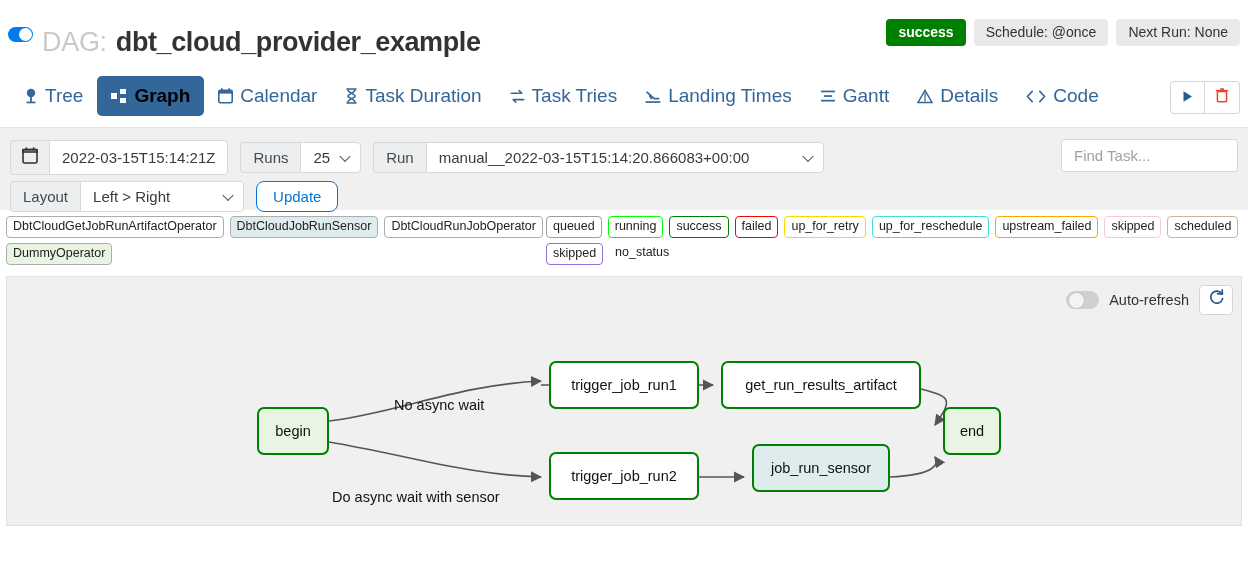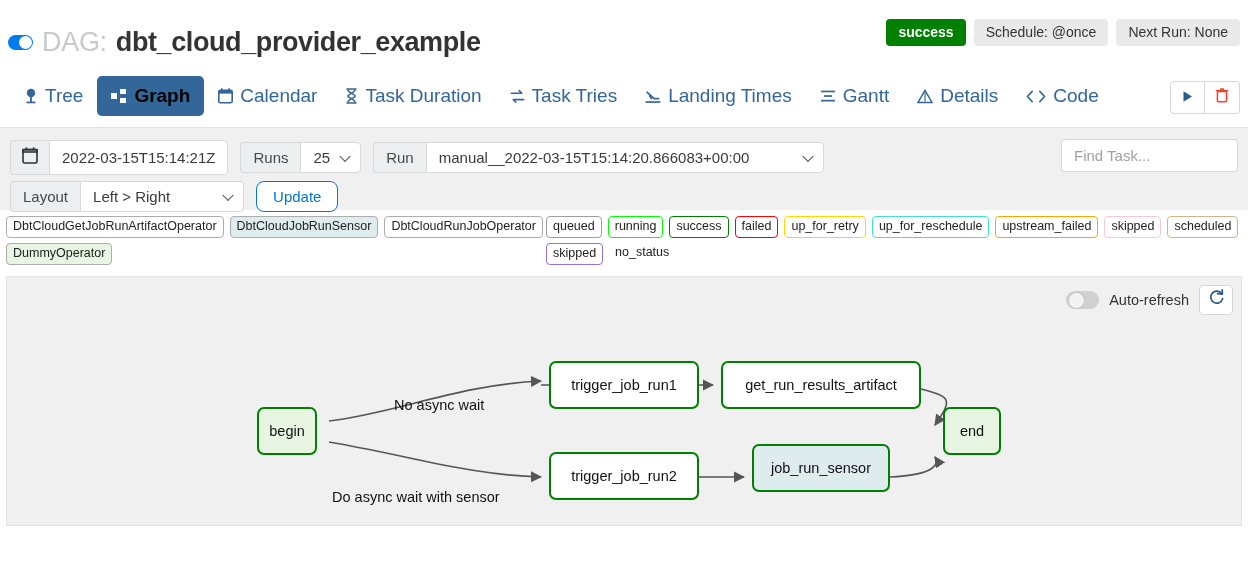--- a/index.html
+++ b/index.html
@@ -13,21 +13,21 @@
   }
 
   
   .header {
     position: relative;
     height: 70px;
   }
   .dag-title-wrap {
     position: absolute;
     left: 8px; top: 27px;
-    display: flex; align-items: center; gap: 9px;
+    display: flex; align-items: flex-start; gap: 9px;
   }
   .toggle-pill {
     width: 25px; height: 15px;
     border-radius: 8px;
     background: #017cee;
     position: relative;
     flex: none;
   }
   .toggle-pill::after {
     content: "";
@@ -505,21 +505,21 @@
       <path d="M322,144 C390,136 450,108 534,104"></path>
       <path d="M322,165 C400,178 460,198 534,200"></path>
       <path d="M692,108 L534,108 M692,108 L706,108"></path>
       <path d="M692,200 L737,200"></path>
       <path d="M914,112 C944,120 946,122 928,148"></path>
       <path d="M883,200 C930,198 932,186 928,180"></path>
     </g>
   </svg>
 
   <div id="graph-nodes">
-      <div class="gnode dummy" style="left: 250px; top: 130px; width: 60px; height: 48px;">begin</div>
+      <div class="gnode dummy" style="left: 250px; top: 130px; width: 72px; height: 48px;">begin</div>
       <div class="gnode" style="left: 542px; top: 84px; width: 150px; height: 48px;">trigger_job_run1</div>
       <div class="gnode" style="left: 714px; top: 84px; width: 200px; height: 48px;">get_run_results_artifact</div>
       <div class="gnode" style="left: 542px; top: 175px; width: 150px; height: 48px;">trigger_job_run2</div>
       <div class="gnode sensor" style="left: 745px; top: 167px; width: 138px; height: 48px;">job_run_sensor</div>
       <div class="gnode dummy" style="left: 936px; top: 130px; width: 58px; height: 48px;">end</div>
     </div>
   <div id="graph-edge-labels">
       <div class="edgelabel" style="left: 387px; top: 120px;">No async wait</div>
       <div class="edgelabel" style="left: 325px; top: 212px;">Do async wait with sensor</div>
     </div>

